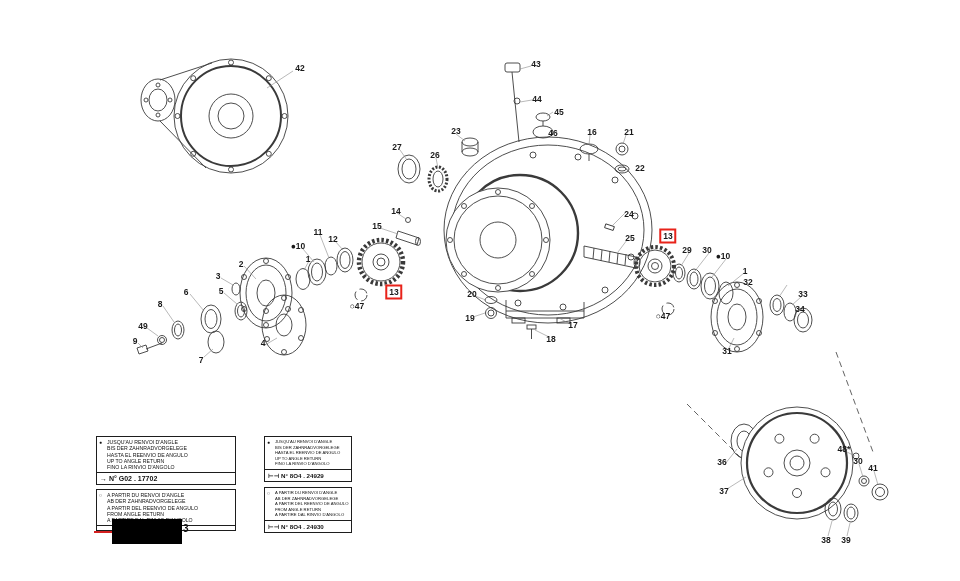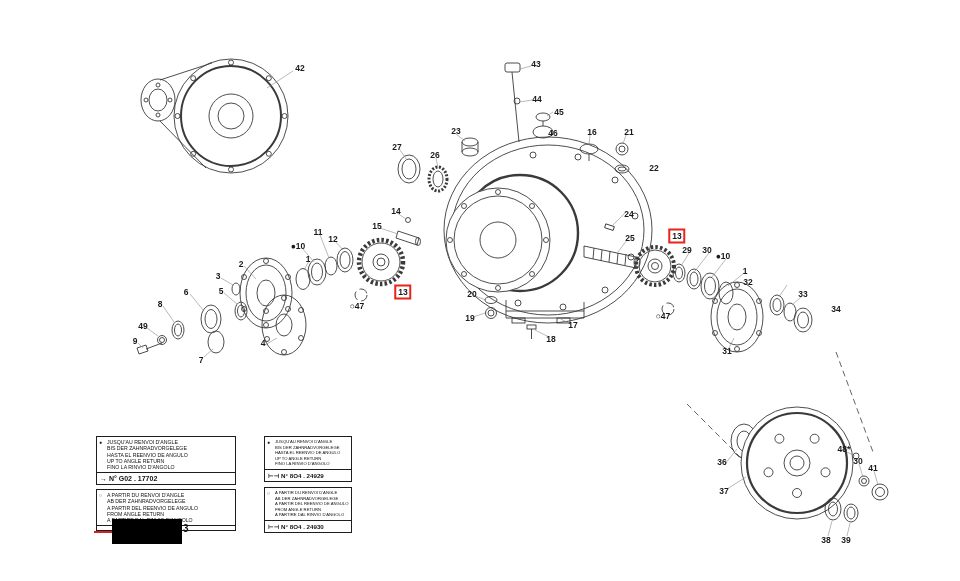--- a/index.html
+++ b/index.html
@@ -2,21 +2,21 @@
 <html><head>
 <meta charset="utf-8">
 <style>
   html,body{margin:0;padding:0;background:#fff;}
   .stage{position:relative;width:916px;height:581px;background:#ffffff;overflow:hidden;
          font-family:"Liberation Sans","DejaVu Sans",sans-serif;}
   svg.art{position:absolute;left:0;top:0;}
   .callout-layer{position:absolute;left:0;top:0;width:100%;height:100%;pointer-events:none;}
   .callout{position:absolute;transform:translate(-50%,-50%);font-size:8.5px;font-weight:700;
            color:#1a1a1a;white-space:nowrap;letter-spacing:0;}
-  .callout.hl{border:2px solid #e8231a;background:#fff;padding:0 2px;line-height:11px;margin-left:9px;}
+  .callout.hl{border:2px solid #e8231a;background:#fff;padding:0 2px;line-height:11px;}
   .info-box{position:absolute;border:1px solid #1d1d1d;background:#fff;box-sizing:border-box;}
   .ib-lines{position:relative;border-bottom:1px solid #1d1d1d;padding:2px 2px 2px 10px;}
   .ib-marker{position:absolute;left:2px;top:3px;font-size:5px;line-height:5px;color:#111;}
   .ib-line{display:block;color:#111;white-space:nowrap;overflow:hidden;}
   .box-a .ib-line,.box-b .ib-line{font-size:5.2px;line-height:6.3px;}
   .box-c .ib-line,.box-d .ib-line{font-size:4.2px;line-height:5.5px;}
   .ib-serial{padding:2px 3px;font-weight:700;color:#111;white-space:nowrap;}
   .box-a .ib-serial,.box-b .ib-serial{font-size:7px;}
   .box-c .ib-serial,.box-d .ib-serial{font-size:6.2px;}
   .redact-underline{position:absolute;left:94px;top:531px;width:78px;height:2px;background:#d42020;}
@@ -280,21 +280,21 @@
       <span class="callout" style="left: 300px; top: 68px;">42</span>
       <span class="callout" style="left: 536px; top: 64px;">43</span>
       <span class="callout" style="left: 537px; top: 99px;">44</span>
       <span class="callout" style="left: 559px; top: 112px;">45</span>
       <span class="callout" style="left: 553px; top: 133px;">46</span>
       <span class="callout" style="left: 456px; top: 131px;">23</span>
       <span class="callout" style="left: 435px; top: 155px;">26</span>
       <span class="callout" style="left: 397px; top: 147px;">27</span>
       <span class="callout" style="left: 592px; top: 132px;">16</span>
       <span class="callout" style="left: 629px; top: 132px;">21</span>
-      <span class="callout" style="left: 654px; top: 168px;">22</span>
+      <span class="callout" style="left: 640px; top: 168px;">22</span>
       <span class="callout" style="left: 629px; top: 214px;">24</span>
       <span class="callout" style="left: 630px; top: 238px;">25</span>
       <span class="callout" style="left: 396px; top: 211px;">14</span>
       <span class="callout" style="left: 377px; top: 226px;">15</span>
       <span class="callout" style="left: 333px; top: 239px;">12</span>
       <span class="callout" style="left: 318px; top: 232px;">11</span>
       <span class="callout" style="left: 298px; top: 246px;">●10</span>
       <span class="callout" style="left: 308px; top: 259px;">1</span>
       <span class="callout" style="left: 241px; top: 264px;">2</span>
       <span class="callout" style="left: 218px; top: 276px;">3</span>
@@ -312,21 +312,21 @@
       <span class="callout" style="left: 573px; top: 325px;">17</span>
       <span class="callout" style="left: 551px; top: 339px;">18</span>
       <span class="callout hl" style="left: 668px; top: 236px; border-color: rgb(232, 35, 26);">13</span>
       <span class="callout" style="left: 687px; top: 250px;">29</span>
       <span class="callout" style="left: 707px; top: 250px;">30</span>
       <span class="callout" style="left: 723px; top: 256px;">●10</span>
       <span class="callout" style="left: 745px; top: 271px;">1</span>
       <span class="callout" style="left: 727px; top: 351px;">31</span>
       <span class="callout" style="left: 748px; top: 282px;">32</span>
       <span class="callout" style="left: 803px; top: 294px;">33</span>
-      <span class="callout" style="left: 800px; top: 309px; margin-left: 36px;">34</span>
+      <span class="callout" style="left: 800px; top: 309px;">34</span>
       <span class="callout" style="left: 663px; top: 316px;">○47</span>
       <span class="callout" style="left: 722px; top: 462px;">36</span>
       <span class="callout" style="left: 724px; top: 491px;">37</span>
       <span class="callout" style="left: 826px; top: 540px;">38</span>
       <span class="callout" style="left: 846px; top: 540px;">39</span>
       <span class="callout" style="left: 858px; top: 461px;">30</span>
       <span class="callout" style="left: 873px; top: 468px;">41</span>
       <span class="callout" style="left: 844px; top: 449px;">48*</span>
     </div>
 

